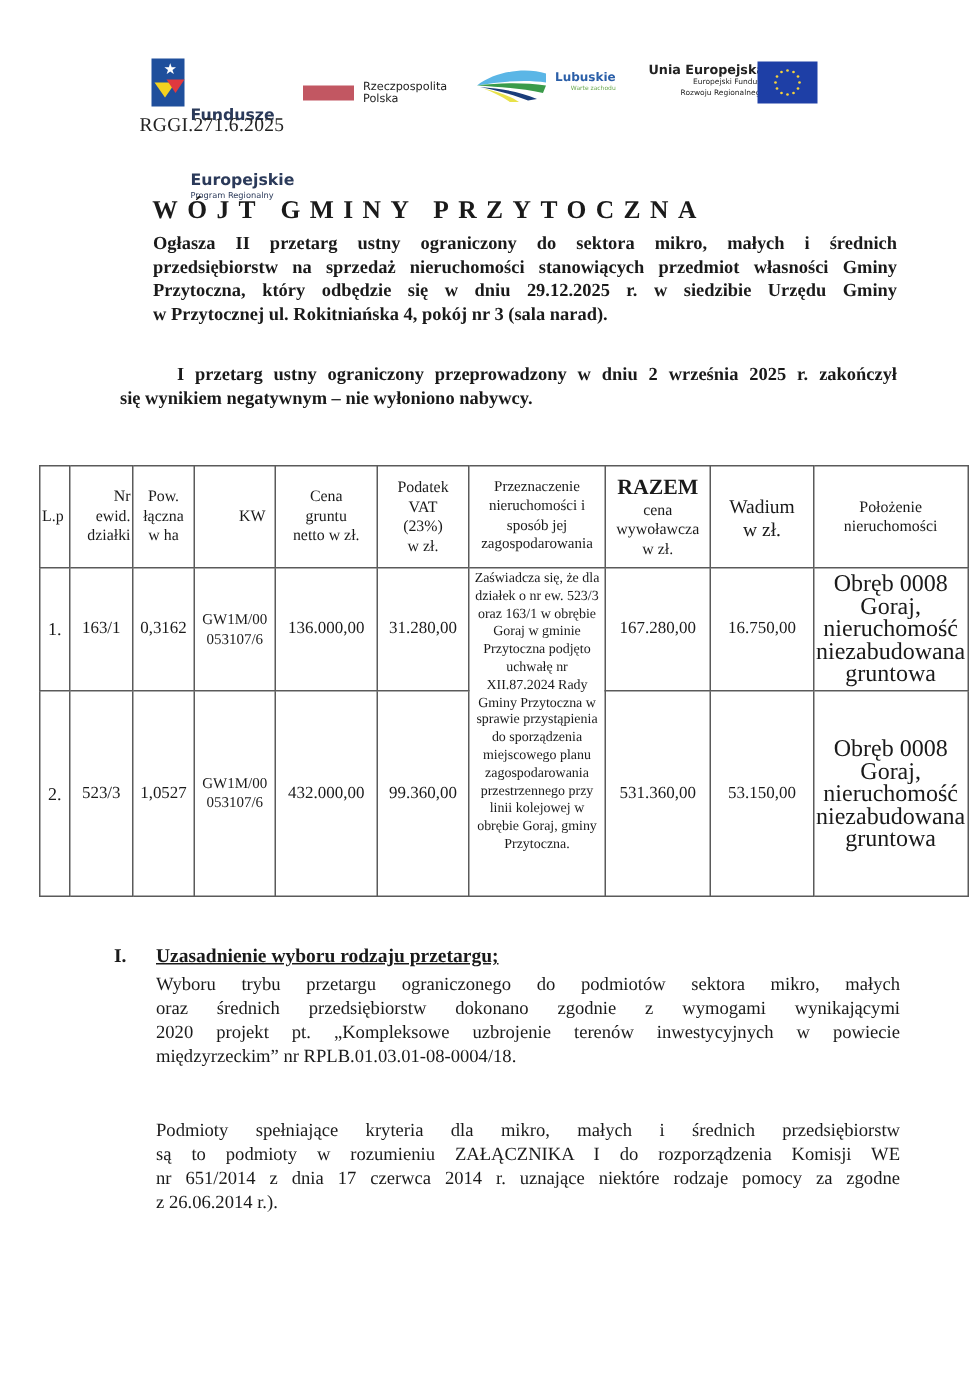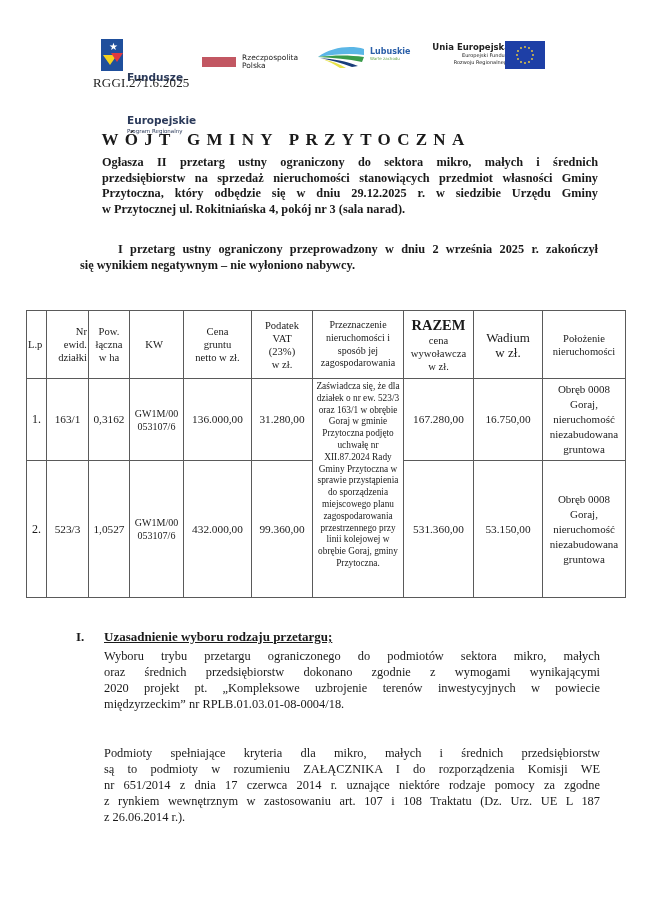--- a/index.html
+++ b/index.html
@@ -13,21 +13,21 @@
   .fe-y { position: absolute; left: 2px; top: 16px; width: 0; height: 0;
           border-left: 7px solid transparent; border-right: 7px solid transparent; border-top: 10px solid #f4d21f; }
   .fe-r { position: absolute; left: 10px; top: 14px; width: 0; height: 0;
           border-left: 6px solid transparent; border-right: 6px solid transparent; border-top: 9px solid #e0393e; }
   .fe-text { left: 127px; top: 40px; font-family: "DejaVu Sans", sans-serif; color: #2b3a5a; }
   .fe-t1 { font-size: 10.5px; font-weight: bold; line-height: 11px; margin-top: 32px; }
   .fe-t2 { font-size: 5.5px; line-height: 8px; margin-top: 1px; }
   .rp-flag { left: 202px; top: 57px; width: 34px; height: 10px; background: #c25762; }
   .rp-text { left: 242px; top: 54px; font-family: "DejaVu Sans", sans-serif; font-size: 7.5px; line-height: 8px; color: #222; }
   .lub-wave { left: 316px; top: 45px; width: 50px; height: 24px; }
-  .lub-text { left: 370px; top: 47px; font-family: "DejaVu Sans", sans-serif; color: #2b5fa8; }
+  .lub-text { left: 370px; top: 47px; font-family: "DejaVu Sans", sans-serif; color: #2b5fa8; text-align: right; }
   .lub-t1 { font-size: 8px; font-weight: bold; line-height: 9px; }
   .lub-t2 { font-size: 4px; color: #6aa84f; line-height: 5px; }
   .ue-text { left: 425px; top: 42px; font-family: "DejaVu Sans", sans-serif; color: #222; text-align: right; width: 85px; }
   .ue-t1 { font-size: 8.5px; font-weight: bold; line-height: 10px; }
   .ue-t2 { font-size: 5px; line-height: 7px; }
   .eu-flag { left: 505px; top: 41px; width: 40px; height: 28px; background: #1e3fa6; }
   .eu-flag svg { display: block; }
 
   .ref { left: 93px; top: 75px; font-size: 13px; letter-spacing: 0.2px; color: #222; }
 
@@ -41,21 +41,21 @@
   table.grid { position: absolute; left: 26px; top: 310px; border-collapse: collapse; table-layout: fixed;
                font-size: 10.6px; line-height: 13px; }
   table.grid td, table.grid th { border: 1px solid #5a5a5a; padding: 0 1px; text-align: center; vertical-align: middle; font-weight: normal; }
   th.hl { font-weight: bold; }
   th .big { font-size: 14.5px; font-weight: bold; line-height: 17px; }
   .bold { font-weight: bold; }
   td.lp { vertical-align: top; text-align: left; padding-left: 3px; padding-top: 2px; font-size: 12px; }
   .desc { font-size: 9.3px; line-height: 11.8px; vertical-align: top !important; padding-top: 2px !important; font-family: Liberation Serif, serif; }
   .hdr-small { font-size: 10px; line-height: 12.6px; }
   .num { font-size: 11.3px; }
-  .loc { font-size: 11px; line-height: 15px; }
+  .loc { font-size: 16px; line-height: 15px; }
 
   
   .sec-num { left: 76px; top: 629px; font-weight: bold; font-size: 13px; }
   .sec-title { left: 104px; top: 629px; font-weight: bold; font-size: 13px; text-decoration: underline; }
   .body-text { left: 104px; width: 496px; font-size: 12.4px; line-height: 16px; text-align: justify; }
   .b1 { top: 648px; }
   .b2 { top: 745px; }
   .line { display: block; text-align-last: justify; }
   .line.last { text-align-last: left; }
 </style>
@@ -148,21 +148,21 @@
     <th style="text-align:right">
       <div>Nr</div>
       <div>ewid.</div>
       <div>działki</div>
     </th>
     <th>
       <div>Pow.</div>
       <div>łączna</div>
       <div>w ha</div>
     </th>
-    <th style="text-align:right;padding-right:20px">KW</th>
+    <th style="text-align:right;padding-right:6px">KW</th>
     <th>
       <div>Cena</div>
       <div>gruntu</div>
       <div>netto w zł.</div>
     </th>
     <th>
       <div>Podatek</div>
       <div>VAT</div>
       <div>(23%)</div>
       <div>w zł.</div>
@@ -239,15 +239,14 @@
   <span class="line">Wyboru trybu przetargu ograniczonego do podmiotów sektora mikro, małych</span>
   <span class="line">oraz średnich przedsiębiorstw dokonano zgodnie z wymogami wynikającymi</span>
   <span class="line">2020 projekt pt. „Kompleksowe uzbrojenie terenów inwestycyjnych w powiecie</span>
   <span class="line last">międzyrzeckim” nr RPLB.01.03.01-08-0004/18.</span>
 </div>
 
 <div class="abs body-text b2">
   <span class="line">Podmioty spełniające kryteria dla mikro, małych i średnich przedsiębiorstw</span>
   <span class="line">są to podmioty w rozumieniu ZAŁĄCZNIKA I do rozporządzenia Komisji WE</span>
   <span class="line">nr 651/2014 z dnia 17 czerwca 2014 r. uznające niektóre rodzaje pomocy za zgodne</span>
-  <span class="line">z rynkiem wewnętrznym w zastosowaniu art. 107 i 108 Traktatu (Dz. Urz. UE L 187</span>
   <span class="line last">z 26.06.2014 r.).</span>
 </div>
 
 </body></html>

